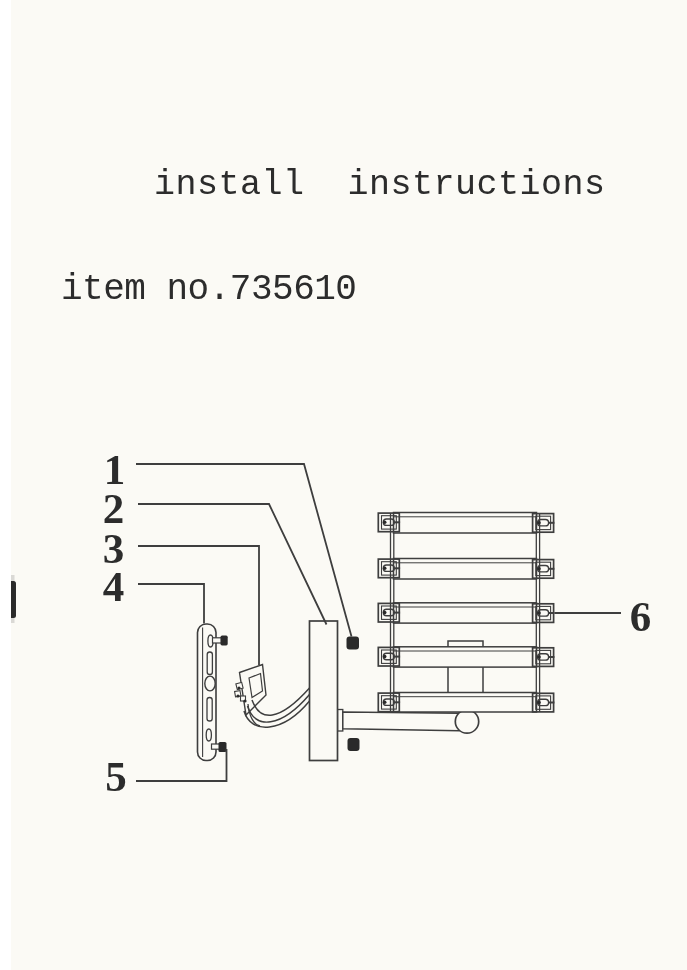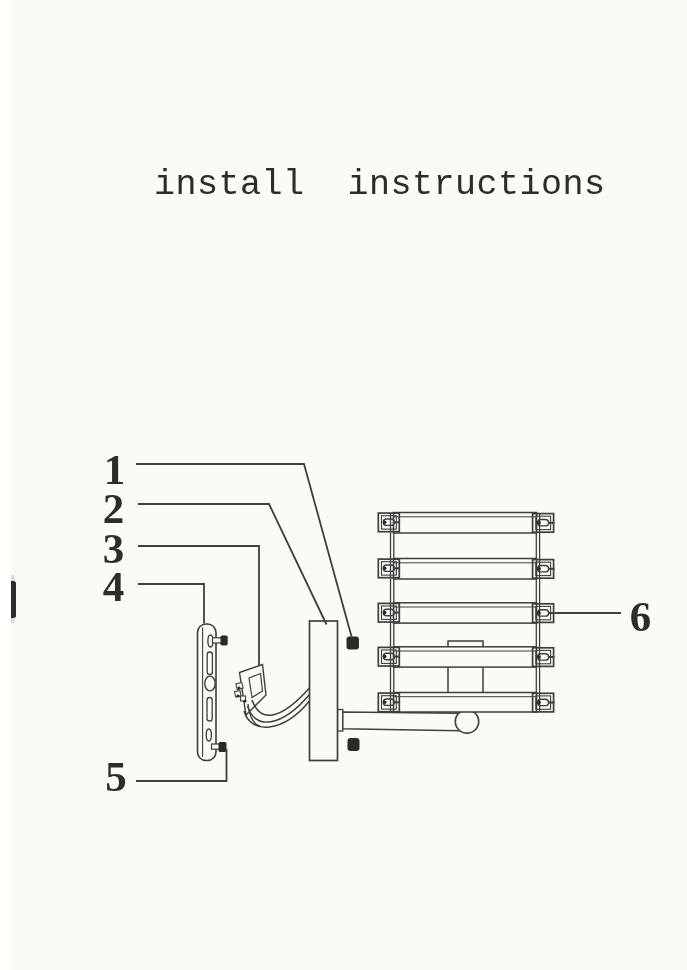--- a/index.html
+++ b/index.html
@@ -35,20 +35,21 @@
     font-size:43px;
     fill: var(--text, #2c2c2c);
   }
 </style>
 </head>
 <body>
 
 <div class="page">
 
   <div class="title">install  instructions</div>
+  <div class="item-no">item no.735610</div>
 
   <svg width="687" height="970" viewBox="0 0 687 970">
 
     <defs>
 
       <g id="bkt">
         <rect x="0.8" y="0.8" width="21" height="18.6" class="s" stroke-width="1.7"></rect>
         <rect x="4" y="3.4" width="14.8" height="13.4" class="s" stroke-width="1.1"></rect>
         <rect x="5.8" y="6.7" width="11" height="6.4" rx="3.2" class="s" stroke-width="1.4"></rect>
         <line x1="16.8" y1="10" x2="22.6" y2="10" class="s" stroke-width="2"></line>

